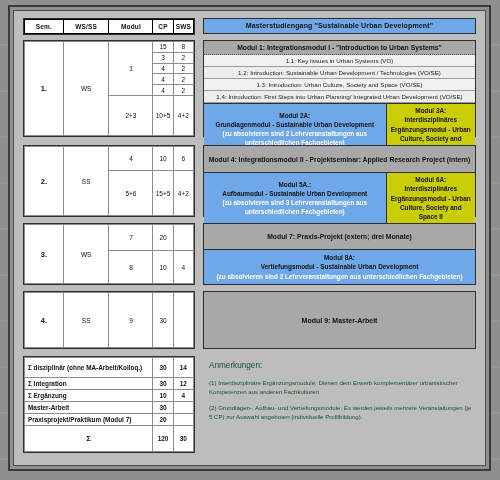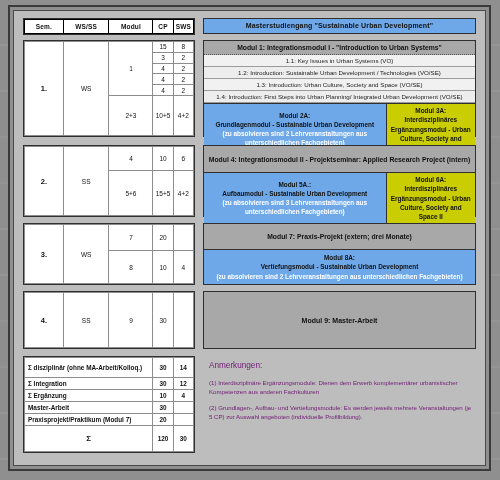--- a/index.html
+++ b/index.html
@@ -201,21 +201,21 @@
   }
   table.sum td.lab { text-align: left; font-weight: bold; }
   table.sum td.num { text-align: center; font-weight: bold; }
   table.sum tr.tall td { height: 19px; }
   table.sum tr.sumrow td { height: 25px; }
   table.sum td.sig { text-align: center; font-weight: bold; font-size: 8px; }
 
   
   .annot {
     padding: 3px 4px 0 6px;
-    color: #701a75;
+    color: #14532d;
   }
   .annot h4 {
     margin: 2px 0 8px 0;
     font-size: 8.2px;
     font-weight: normal;
   }
   .annot p {
     margin: 0 0 6px 0;
     font-size: 6.1px;
     line-height: 1.55;

